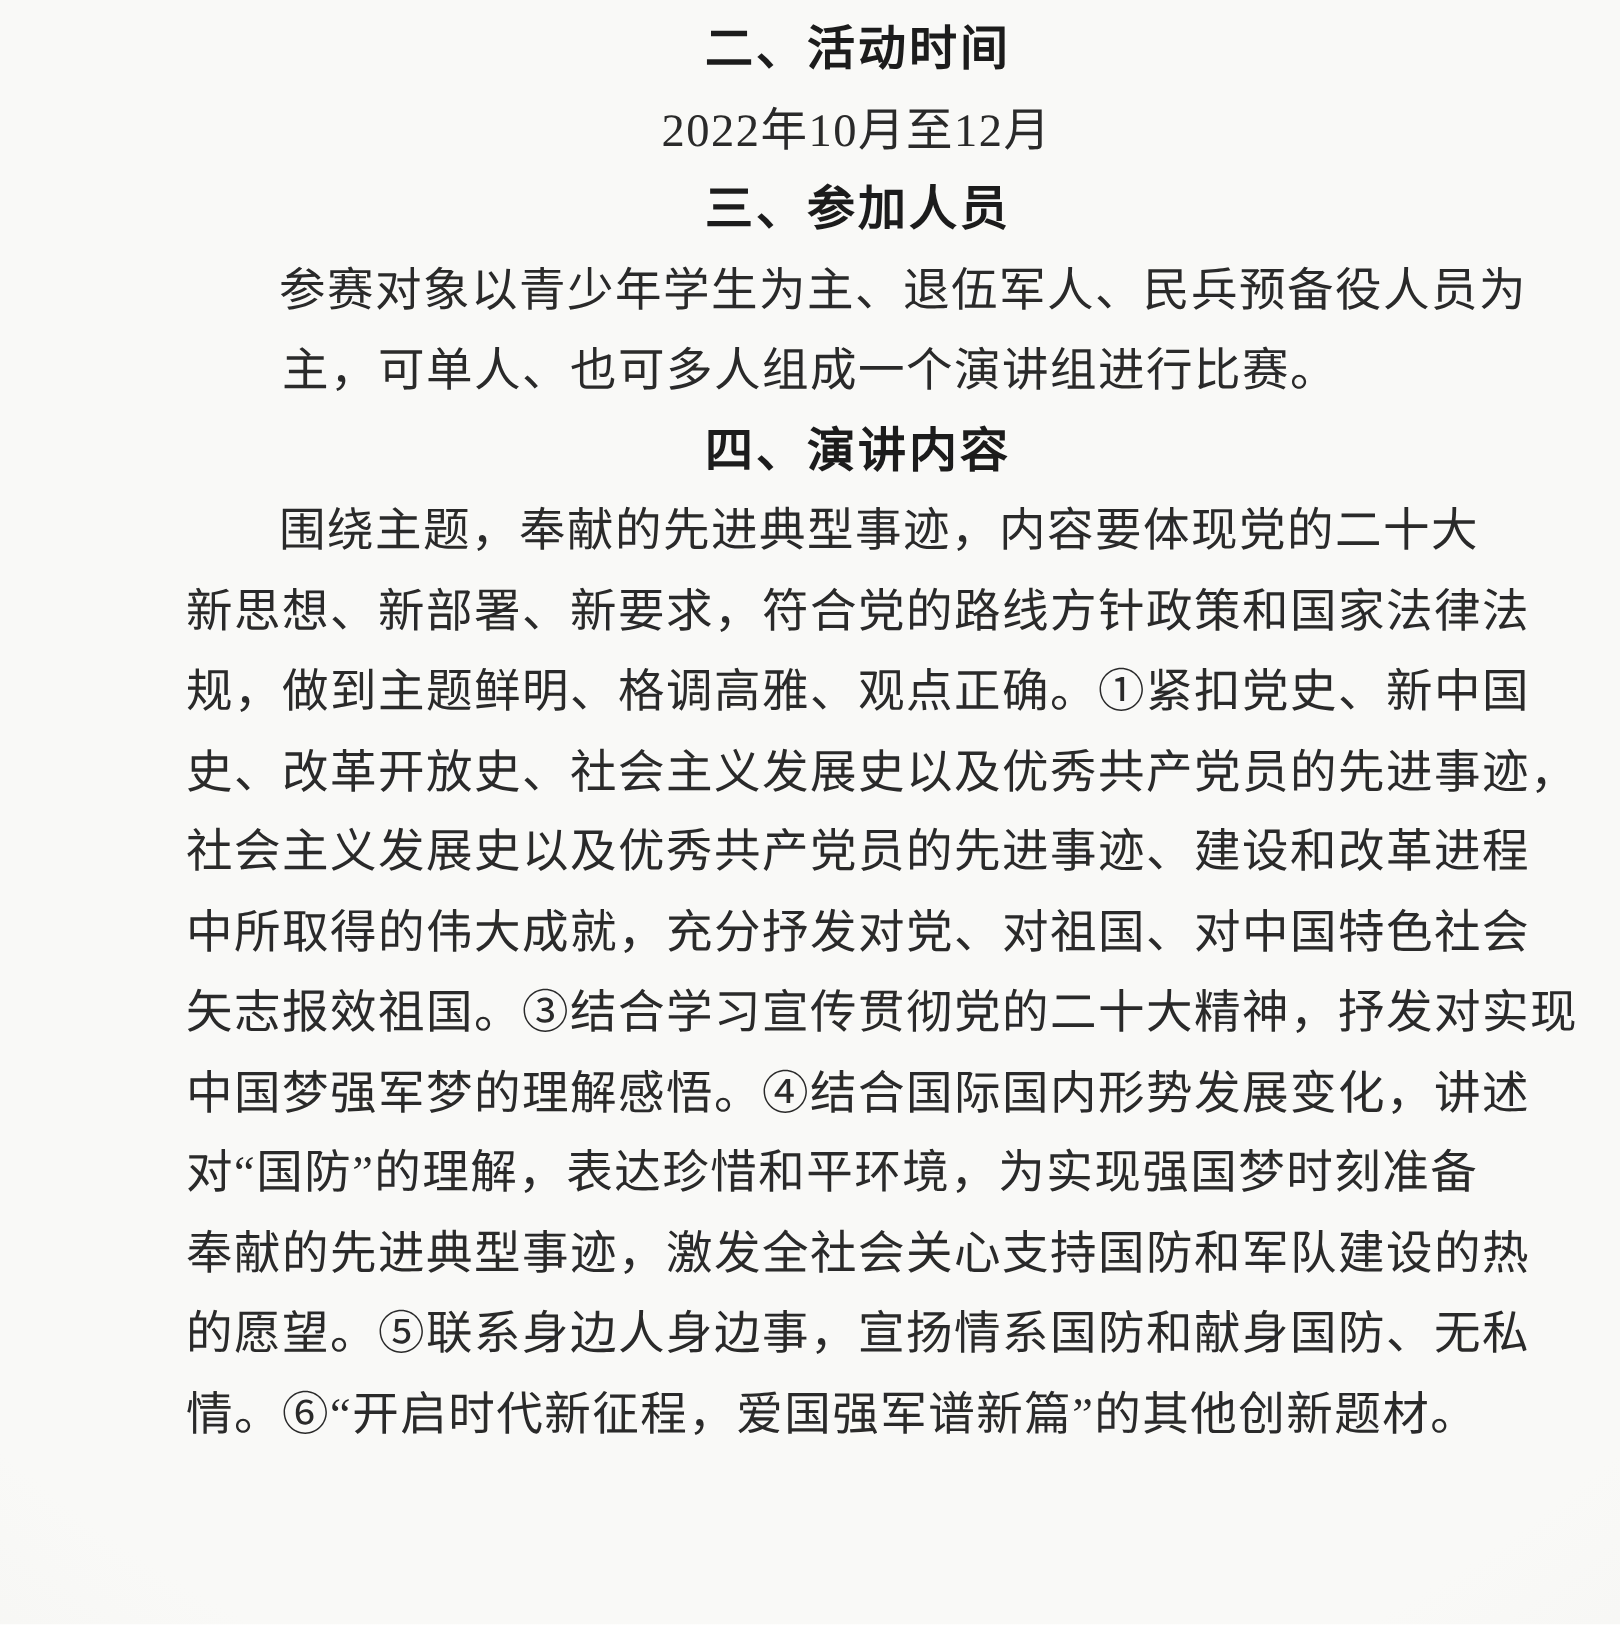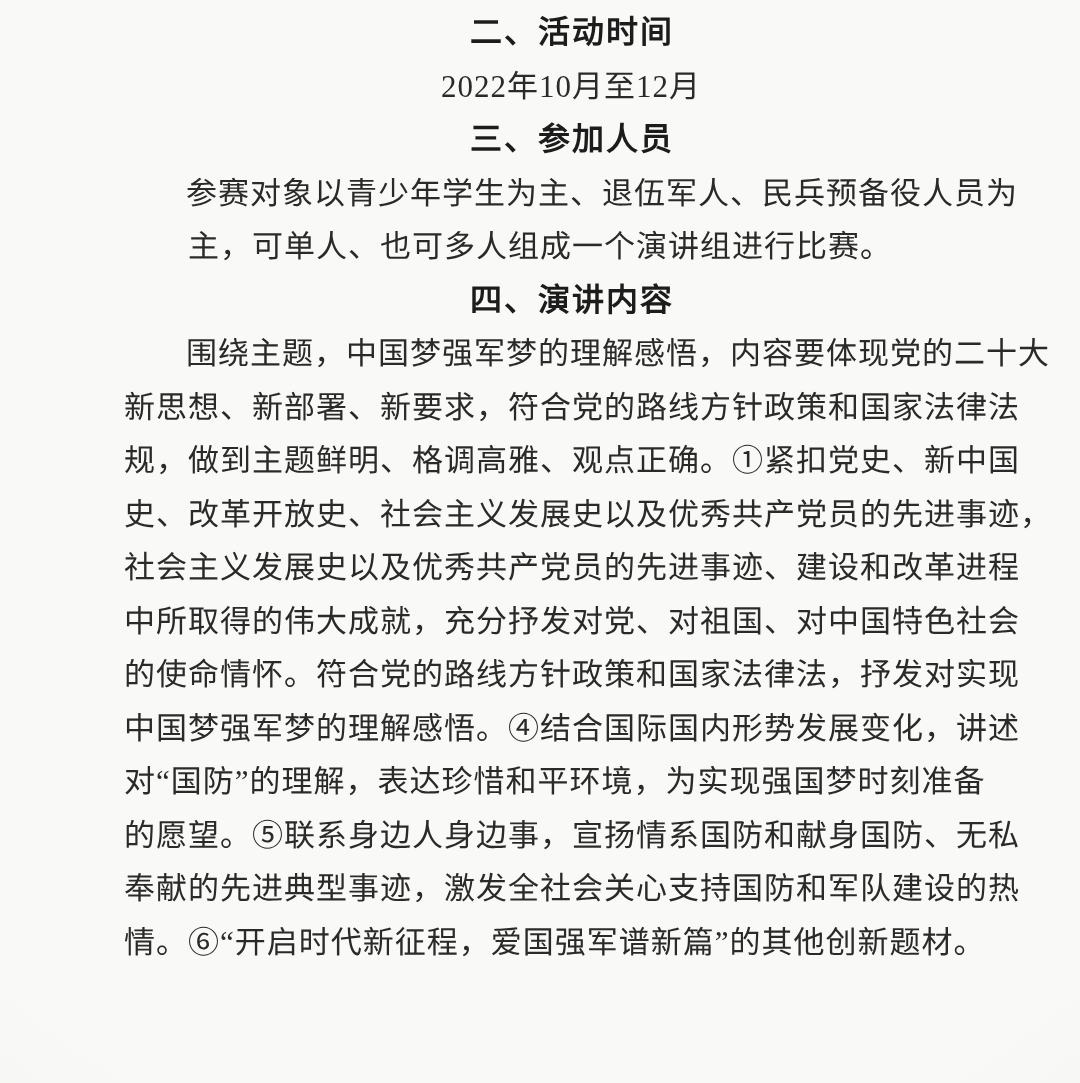--- a/index.html
+++ b/index.html
@@ -49,26 +49,26 @@
 <body>
 
 <div class="page">
   <div class="doc" id="doc">
       <div class="heading">二、活动时间</div>
       <div class="line first-indent">2022年10月至12月</div>
       <div class="heading">三、参加人员</div>
       <div class="line first-indent">参赛对象以青少年学生为主、退伍军人、民兵预备役人员为</div>
       <div class="line">主，可单人、也可多人组成一个演讲组进行比赛。</div>
       <div class="heading">四、演讲内容</div>
-      <div class="line first-indent">围绕主题，中国梦强军梦的理解感悟，内容要体现党的二十大</div>
+      <div class="line first-indent">围绕主题，奉献的先进典型事迹，内容要体现党的二十大</div>
       <div class="line">新思想、新部署、新要求，符合党的路线方针政策和国家法律法</div>
       <div class="line">规，做到主题鲜明、格调高雅、观点正确。①紧扣党史、新中国</div>
       <div class="line">史、改革开放史、社会主义发展史以及优秀共产党员的先进事迹，</div>
       <div class="line">社会主义发展史以及优秀共产党员的先进事迹、建设和改革进程</div>
       <div class="line">中所取得的伟大成就，充分抒发对党、对祖国、对中国特色社会</div>
-      <div class="line">的使命情怀。符合党的路线方针政策和国家法律法，抒发对实现</div>
+      <div class="line">矢志报效祖国。③结合学习宣传贯彻党的二十大精神，抒发对实现</div>
       <div class="line">中国梦强军梦的理解感悟。④结合国际国内形势发展变化，讲述</div>
       <div class="line">对“国防”的理解，表达珍惜和平环境，为实现强国梦时刻准备</div>
+      <div class="line">奉献的先进典型事迹，激发全社会关心支持国防和军队建设的热</div>
       <div class="line">的愿望。⑤联系身边人身边事，宣扬情系国防和献身国防、无私</div>
-      <div class="line">奉献的先进典型事迹，激发全社会关心支持国防和军队建设的热</div>
       <div class="line">情。⑥“开启时代新征程，爱国强军谱新篇”的其他创新题材。</div>
     </div>
 </div>
 
 </body></html>

